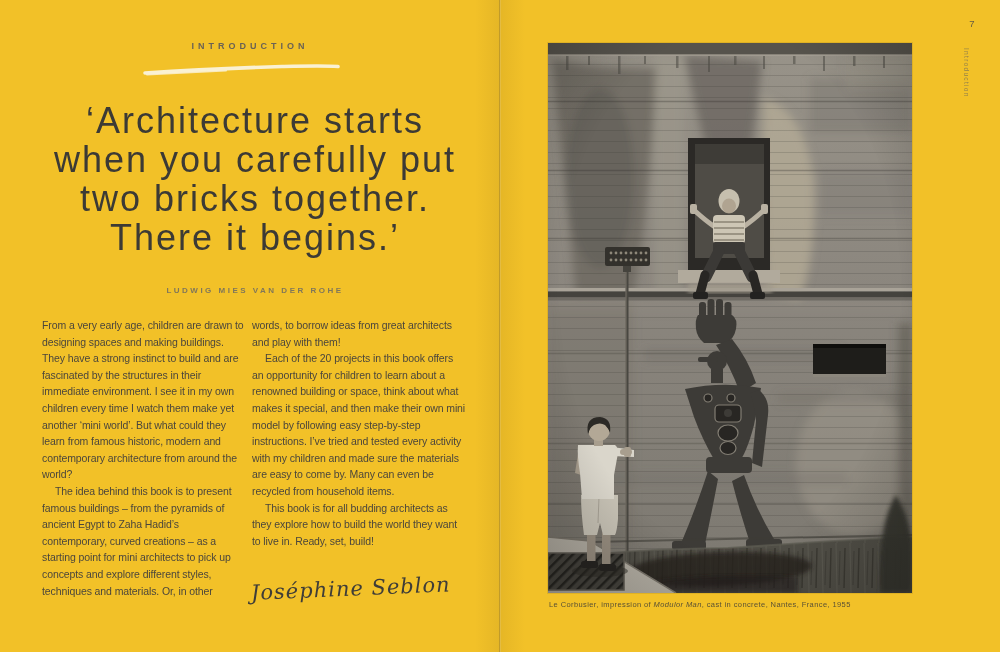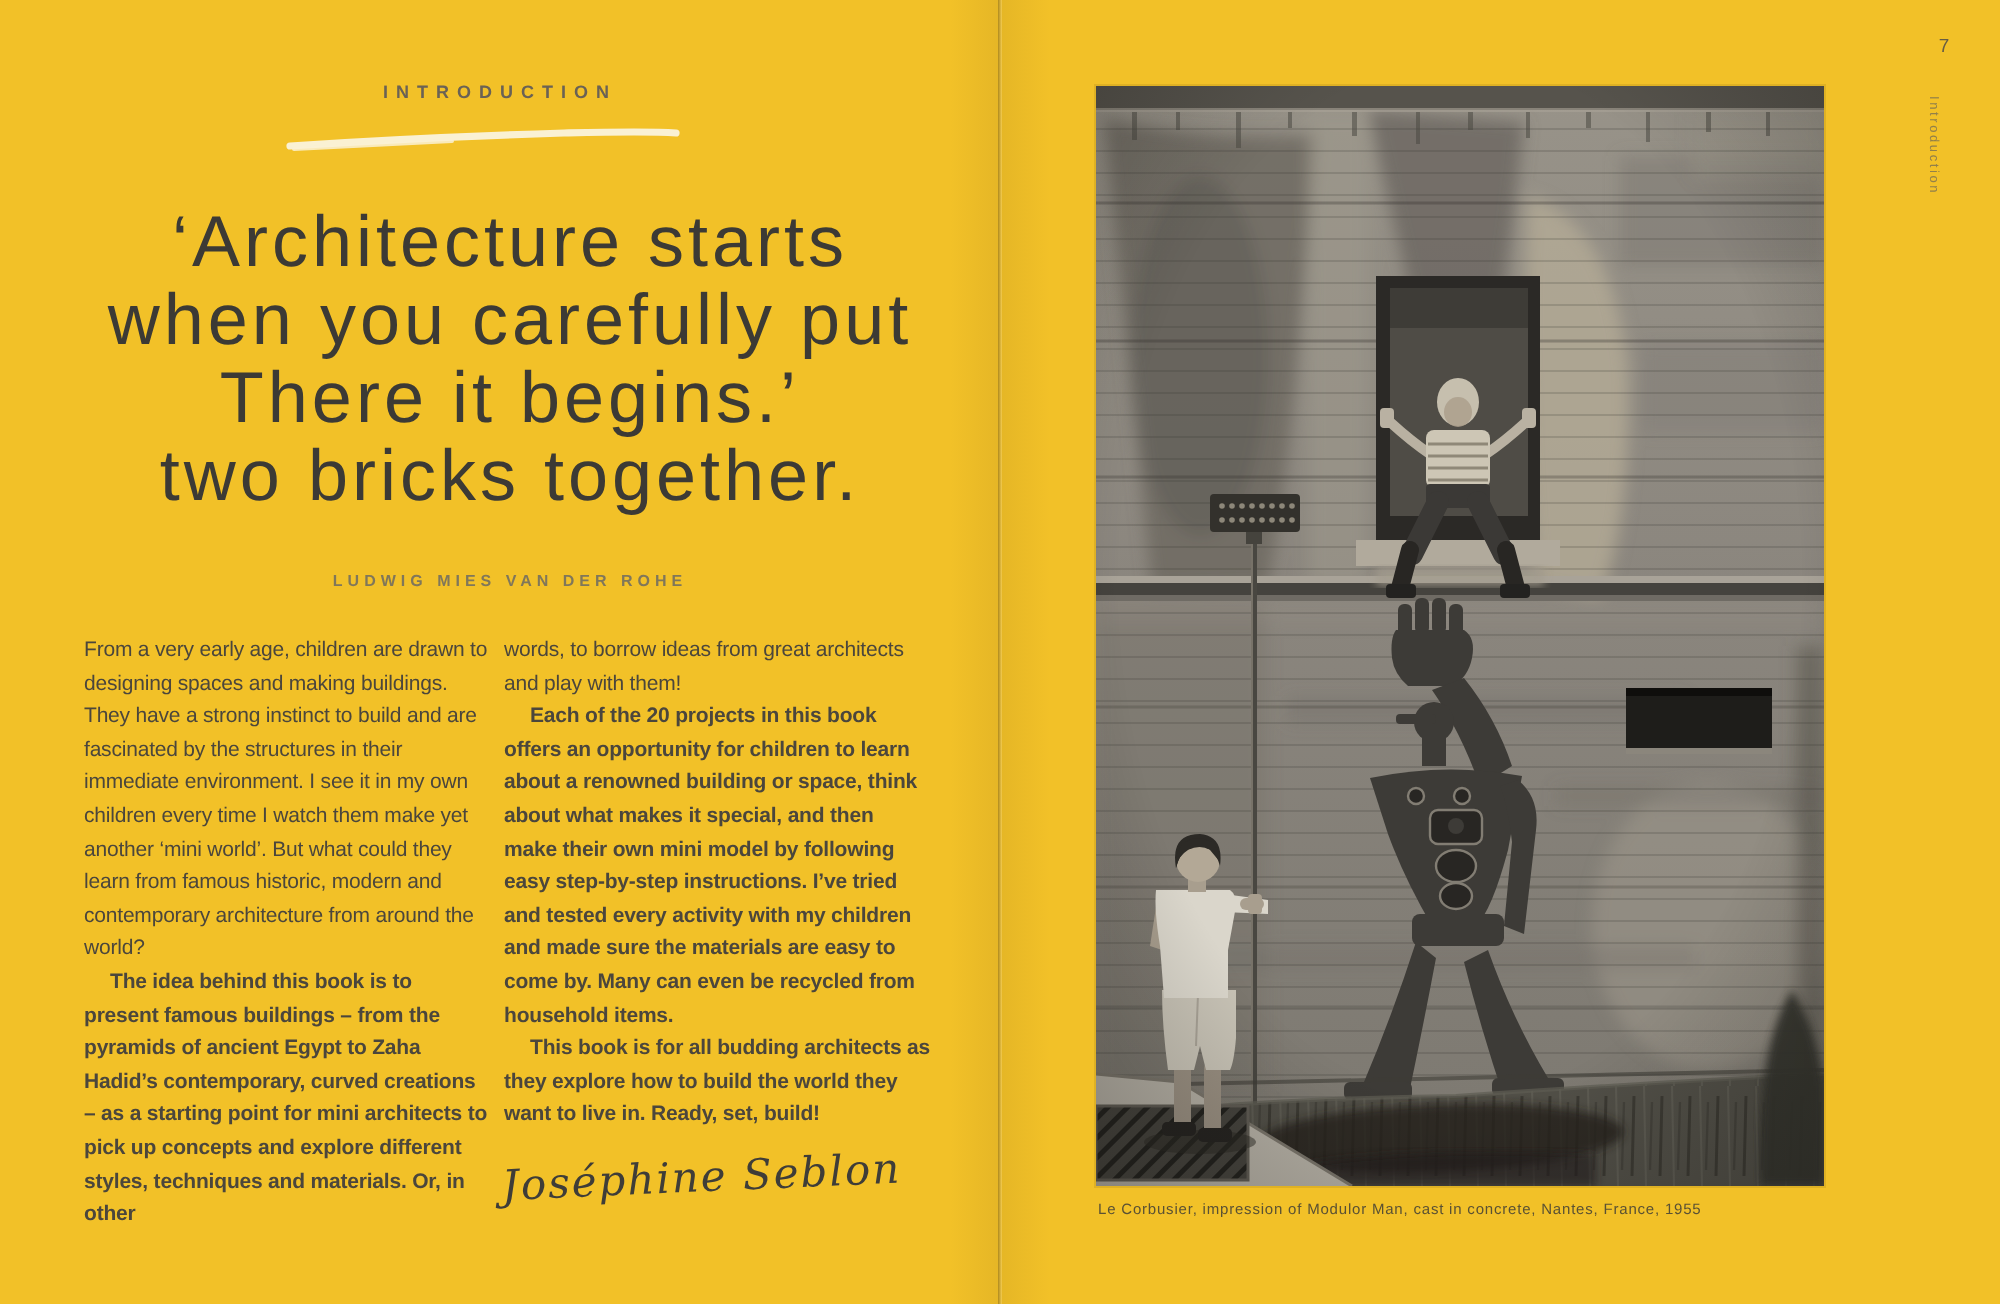--- a/index.html
+++ b/index.html
@@ -13,40 +13,40 @@
   .underline-svg{position:absolute;left:142px;top:60px;}
   .quote{position:absolute;left:15px;top:101px;width:480px;text-align:center;
     color:#3C3A35;font-size:36px;line-height:39px;letter-spacing:2px;font-weight:400;}
   .attribution{position:absolute;left:15px;top:262px;width:480px;text-align:center;
     font-size:8px;letter-spacing:2.5px;color:#80775A;font-weight:bold;margin-top:24px;}
   .col{position:absolute;top:317px;color:#4B463C;font-size:10.5px;line-height:16.6px;
     letter-spacing:-0.1px;}
   .col1{left:42px;width:203px;}
   .col2{left:252px;width:214px;}
   .col p{margin:0;}
-  .col p.indent{text-indent:13px;font-weight:bold;}
+  .col p.indent{text-indent:13px;}
   .signature{position:absolute;left:251px;top:581px;
     font-family:"DejaVu Serif",serif;font-style:italic;font-size:21px;color:#3F3D38;
     transform:rotate(-2.5deg);transform-origin:left center;letter-spacing:1px;}
 
   
   .fold{position:absolute;left:499px;top:0;width:2px;height:652px;
     background:linear-gradient(90deg,rgba(92,70,15,.45),rgba(255,240,200,.25));}
   .fold-shade-l{position:absolute;left:475px;top:0;width:24px;height:652px;
     background:linear-gradient(90deg,rgba(120,90,20,0),rgba(120,90,20,.10));}
   .fold-shade-r{position:absolute;left:501px;top:0;width:24px;height:652px;
     background:linear-gradient(90deg,rgba(120,90,20,.10),rgba(120,90,20,0));}
 
   
   .photo{position:absolute;left:548px;top:43px;width:364px;height:550px;
     background:#8b8780;box-shadow:0 0 0 1px rgba(0,0,0,.08);}
   .photo svg{display:block;}
   .caption{position:absolute;left:549px;top:600px;width:360px;
     font-size:7.5px;letter-spacing:.4px;color:#5A5134;}
-  .caption .ital{text-align:right;}
+  .caption .ital{font-style:italic;text-align:right;}
   .pagenum{position:absolute;left:960px;top:18px;width:24px;text-align:center;
     font-size:9.5px;color:#675D44;}
   .spine-label{position:absolute;left:963px;top:48px;
     writing-mode:vertical-rl;font-size:6.5px;letter-spacing:1.3px;color:#92804A;}
 </style>
 </head>
 <body>
 
 <div class="spread">
 
@@ -54,22 +54,22 @@
     <div class="section-label">INTRODUCTION</div>
 
     <svg class="underline-svg" width="200" height="20" viewBox="0 0 200 20">
       <path d="M3,13 C40,10.5 90,8 140,6.5 C162,6 182,5.5 196,6.5" fill="none" stroke="#FAF1D3" stroke-width="3.6" stroke-linecap="round"></path>
       <path d="M5,14.5 C35,13 62,11.5 84,10.5" fill="none" stroke="#FAF1D3" stroke-width="2" stroke-linecap="round" opacity="0.85"></path>
     </svg>
 
     <div class="quote">
       <div>‘Architecture starts</div>
       <div>when you carefully put</div>
+      <div>two bricks together.</div>
       <div>There it begins.’</div>
-      <div>two bricks together.</div>
     </div>
 
     <div class="attribution">LUDWIG MIES VAN DER ROHE</div>
 
     <div class="col col1">
       <p>From a very early age, children are drawn to designing spaces and making buildings. They have a strong instinct to build and are fascinated by the structures in their immediate environment. I see it in my own children every time I watch them make yet another ‘mini world’. But what could they learn from famous historic, modern and contemporary architecture from around the world?</p>
       <p class="indent">The idea behind this book is to present famous buildings – from the pyramids of ancient Egypt to Zaha Hadid’s contemporary, curved creations – as a starting point for mini architects to pick up concepts and explore different styles, techniques and materials. Or, in other</p>
     </div>
 
     <div class="col col2">

